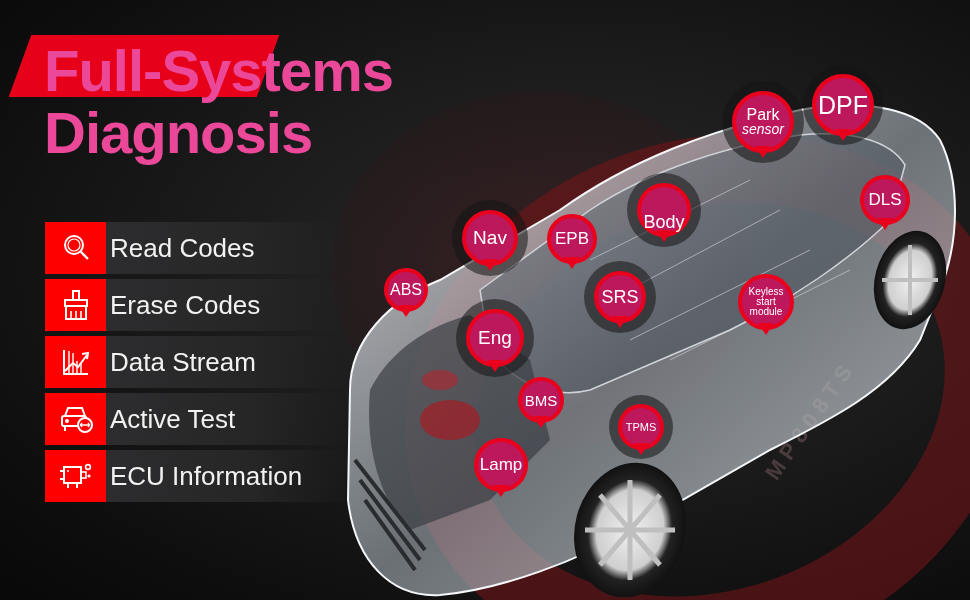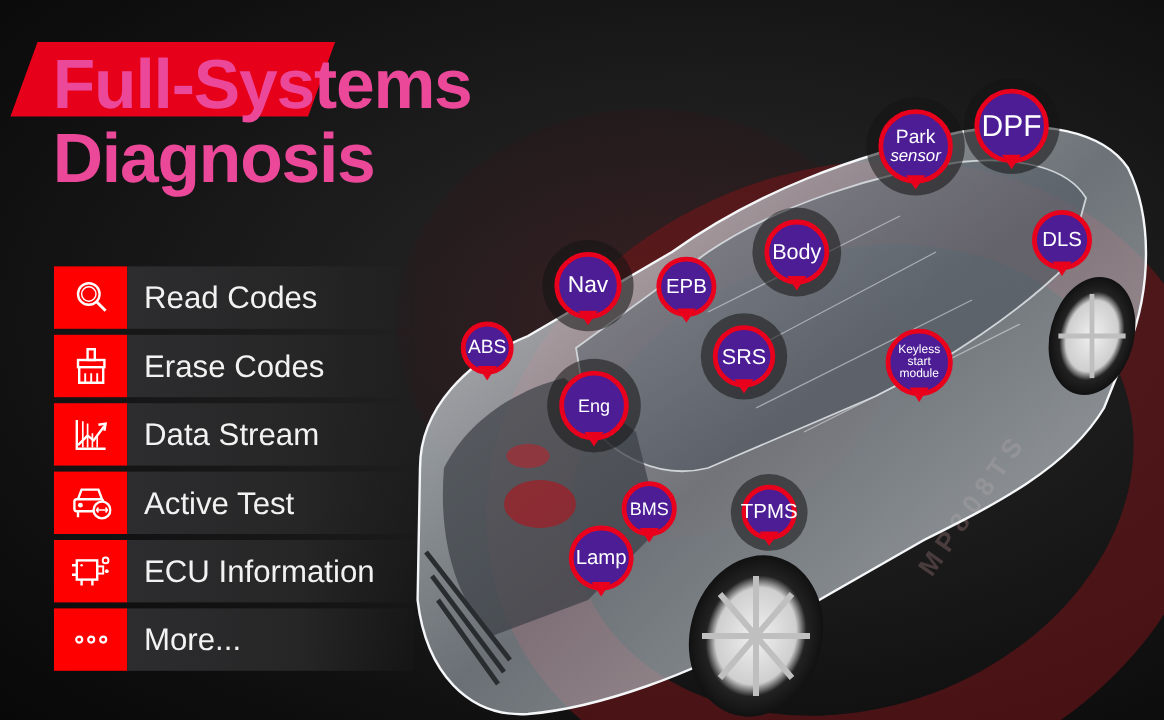--- a/index.html
+++ b/index.html
@@ -13,27 +13,27 @@
   .ring.inner{left:330px;top:90px;width:420px;height:360px;background:radial-gradient(ellipse,rgba(80,14,16,0.35),rgba(60,10,12,0.15) 70%,transparent 72%);}
   .watermark{position:absolute;left:760px;top:470px;color:rgba(200,150,150,0.28);font-weight:bold;font-size:22px;letter-spacing:6px;transform:rotate(-55deg);transform-origin:left top;}
   
   .title-bar{position:absolute;left:20px;top:35px;width:248px;height:62px;background:#e6001a;transform:skewX(-20deg);}
   .title{position:absolute;left:44px;top:40px;color:#ec4899;font-weight:bold;font-size:58px;line-height:62px;letter-spacing:-1px;}
   .title span{display:block;}
   
   .features{position:absolute;left:45px;top:222px;}
   .feat{display:flex;width:300px;height:52px;margin-bottom:5px;}
   .feat .ic{width:61px;height:52px;background:#ff0000;display:flex;align-items:center;justify-content:center;}
-  .feat .lbl{flex:1;background:linear-gradient(90deg,#2d2d2f 0%,#262627 60%,rgba(30,30,31,0.2) 100%);color:#f2f2f2;font-size:26px;display:flex;align-items:center;padding-left:14px;}
+  .feat .lbl{flex:1;background:linear-gradient(90deg,#2d2d2f 0%,#262627 60%,rgba(30,30,31,0.2) 100%);color:#f2f2f2;font-size:26px;display:flex;align-items:center;padding-left:4px;}
   
   .car{position:absolute;left:330px;top:60px;width:640px;height:540px;}
   
   .pin{position:absolute;transform:translate(-50%,-50%);}
   .pin .halo{position:absolute;left:50%;top:50%;border-radius:50%;background:rgba(20,20,20,0.55);transform:translate(-50%,-50%);}
-  .pin .bubble{position:relative;border-radius:50%;background:#4c1d95;border:4px solid #e8001c;box-sizing:border-box;display:flex;align-items:center;justify-content:center;color:#fff;text-align:center;}
+  .pin .bubble{position:relative;border-radius:50%;background:#be185d;border:4px solid #e8001c;box-sizing:border-box;display:flex;align-items:center;justify-content:center;color:#fff;text-align:center;}
   .pin .tip{position:absolute;left:50%;bottom:-9px;width:0;height:0;border-left:8px solid transparent;border-right:8px solid transparent;border-top:12px solid #e8001c;transform:translateX(-50%);}
 </style>
 </head>
 <body>
 
 <div class="stage">
   <div class="ring inner"></div>
   <div class="ring outer"></div>
   <div class="watermark">MP808TS</div>
 
@@ -102,30 +102,20 @@
             <line x1="1" y1="17" x2="5" y2="17" stroke="#fff" stroke-width="2"></line>
             <line x1="9" y1="21" x2="9" y2="26" stroke="#fff" stroke-width="2"></line>
             <line x1="18" y1="21" x2="18" y2="26" stroke="#fff" stroke-width="2"></line>
             <rect x="22" y="10" width="5" height="6" fill="none" stroke="#fff" stroke-width="1.6"></rect>
             <circle cx="29" cy="5" r="2.4" fill="none" stroke="#fff" stroke-width="1.6"></circle>
             <circle cx="30" cy="14" r="1.6" fill="#fff"></circle>
             <circle cx="9" cy="9" r="1" fill="#fff"></circle>
           </svg>
       </div>
       <div class="lbl">ECU Information</div>
-    </div>
-    <div class="feat">
-      <div class="ic">
-        <svg width="30" height="10" viewBox="0 0 30 10">
-            <circle cx="5" cy="5" r="2.5" fill="none" stroke="#fff" stroke-width="1.8"></circle>
-            <circle cx="15" cy="5" r="2.5" fill="none" stroke="#fff" stroke-width="1.8"></circle>
-            <circle cx="25" cy="5" r="2.5" fill="none" stroke="#fff" stroke-width="1.8"></circle>
-          </svg>
-      </div>
-      <div class="lbl">More...</div>
     </div>
   </div>
 
   <svg class="car" viewBox="0 0 640 540">
     <defs>
       <linearGradient id="body" x1="0" y1="0" x2="1" y2="1">
         <stop offset="0" stop-color="#e8ecef" stop-opacity="0.85"></stop>
         <stop offset="0.5" stop-color="#9aa2aa" stop-opacity="0.65"></stop>
         <stop offset="1" stop-color="#d6dadd" stop-opacity="0.8"></stop>
       </linearGradient>
@@ -176,21 +166,21 @@
     </div>
   </div>
   <div class="pin" style="left:885px;top:200px;">
     <div class="bubble" style="width:50px;height:50px;font-size:17px;">
       <span>DLS</span>
       <div class="tip"></div>
     </div>
   </div>
   <div class="pin" style="left:664px;top:210px;">
     <div class="halo" style="width:74px;height:74px;"></div>
-    <div class="bubble" style="width:54px;height:54px;font-size:18px;">
+    <div class="bubble" style="width:54px;height:54px;font-size:18px;align-items:flex-end;">
       <span>Body</span>
       <div class="tip"></div>
     </div>
   </div>
   <div class="pin" style="left:490px;top:238px;">
     <div class="halo" style="width:76px;height:76px;"></div>
     <div class="bubble" style="width:56px;height:56px;font-size:19px;">
       <span>Nav</span>
       <div class="tip"></div>
     </div>
@@ -217,34 +207,34 @@
   </div>
   <div class="pin" style="left:620px;top:297px;">
     <div class="halo" style="width:72px;height:72px;"></div>
     <div class="bubble" style="width:52px;height:52px;font-size:18px;">
       <span>SRS</span>
       <div class="tip"></div>
     </div>
   </div>
   <div class="pin" style="left:495px;top:338px;">
     <div class="halo" style="width:78px;height:78px;"></div>
-    <div class="bubble" style="width:58px;height:58px;font-size:15px;">
+    <div class="bubble" style="width:58px;height:58px;font-size:19px;">
       <span>Eng</span>
       <div class="tip"></div>
     </div>
   </div>
-  <div class="pin" style="left:541px;top:424px;">
+  <div class="pin" style="left:541px;top:400px;">
     <div class="bubble" style="width:46px;height:46px;font-size:15px;">
       <span>BMS</span>
       <div class="tip"></div>
     </div>
   </div>
   <div class="pin" style="left:641px;top:427px;">
     <div class="halo" style="width:64px;height:64px;"></div>
-    <div class="bubble" style="width:46px;height:46px;font-size:17px;">
+    <div class="bubble" style="width:46px;height:46px;font-size:11px;">
       <span>TPMS</span>
       <div class="tip"></div>
     </div>
   </div>
   <div class="pin" style="left:501px;top:465px;">
     <div class="bubble" style="width:54px;height:54px;font-size:17px;">
       <span>Lamp</span>
       <div class="tip"></div>
     </div>
   </div>

